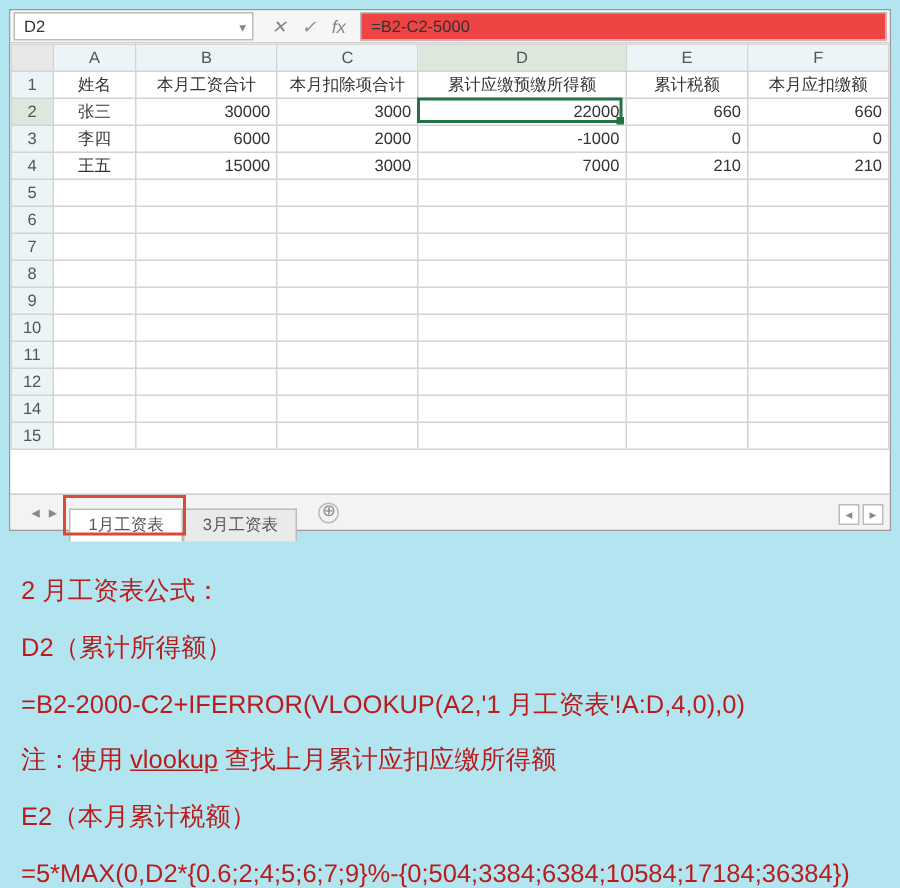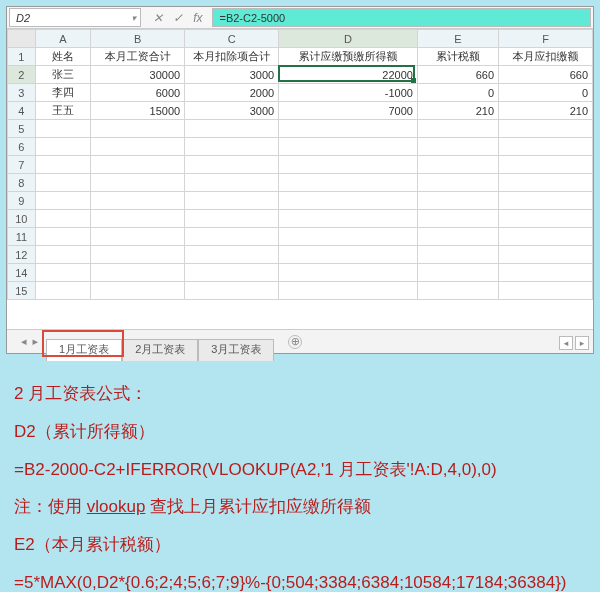--- a/index.html
+++ b/index.html
@@ -18,31 +18,30 @@
     position: relative;
   }
   .name-formula-bar {
     display: flex;
     align-items: stretch;
     height: 22px;
     border-bottom: 1px solid #ccc;
     background: #f6f6f6;
   }
   .name-box {
-    width: 132px;
+    width: 160px;
     border: 1px solid #bbb;
     margin: 1px 2px;
     background: #fff;
     display: flex;
     align-items: center;
     padding: 0 6px;
     font-size: 11px;
     color: #333;
     position: relative;
-    font-style: italic;
   }
   .name-box .dd {
     position: absolute;
     right: 4px;
     color: #888;
     font-size: 9px;
   }
   .fx-icons {
     display: flex;
     align-items: center;
@@ -50,21 +49,21 @@
     padding: 0 10px;
     color: #888;
     font-style: italic;
     font-size: 12px;
   }
   .fx-icons span { cursor: default; }
   .formula-input {
     flex: 1;
     border: 1px solid #bbb;
     margin: 1px 2px 1px 0;
-    background: #5eead4;
+    background: #ef4444;
     display: flex;
     align-items: center;
     padding: 0 6px;
     font-size: 11px;
     color: #333;
   }
   .grid-wrap {
     position: relative;
     background: #fff;
   }
@@ -351,21 +350,20 @@
       </table>
     <div class="selcell" id="selbox" style="left: 270.625px; top: 35.5px; width: 137.766px; height: 17px;"></div>
   </div>
 
   <div class="tabbar">
     <div class="tab-nav">
       <span>◂</span>
       <span>▸</span>
     </div>
     <div class="tab">1月工资表</div>
-    <div class="tab inactive">2月工资表</div>
     <div class="tab inactive">3月工资表</div>
     <div class="tab-add">⊕</div>
     <div class="tab-red-box" id="redbox" style="left: 35.0625px; top: -0.5px; width: 82.125px; height: 27px;"></div>
     <div class="hscroll">
       <span>◂</span>
       <span>▸</span>
     </div>
   </div>
 </div>
 

